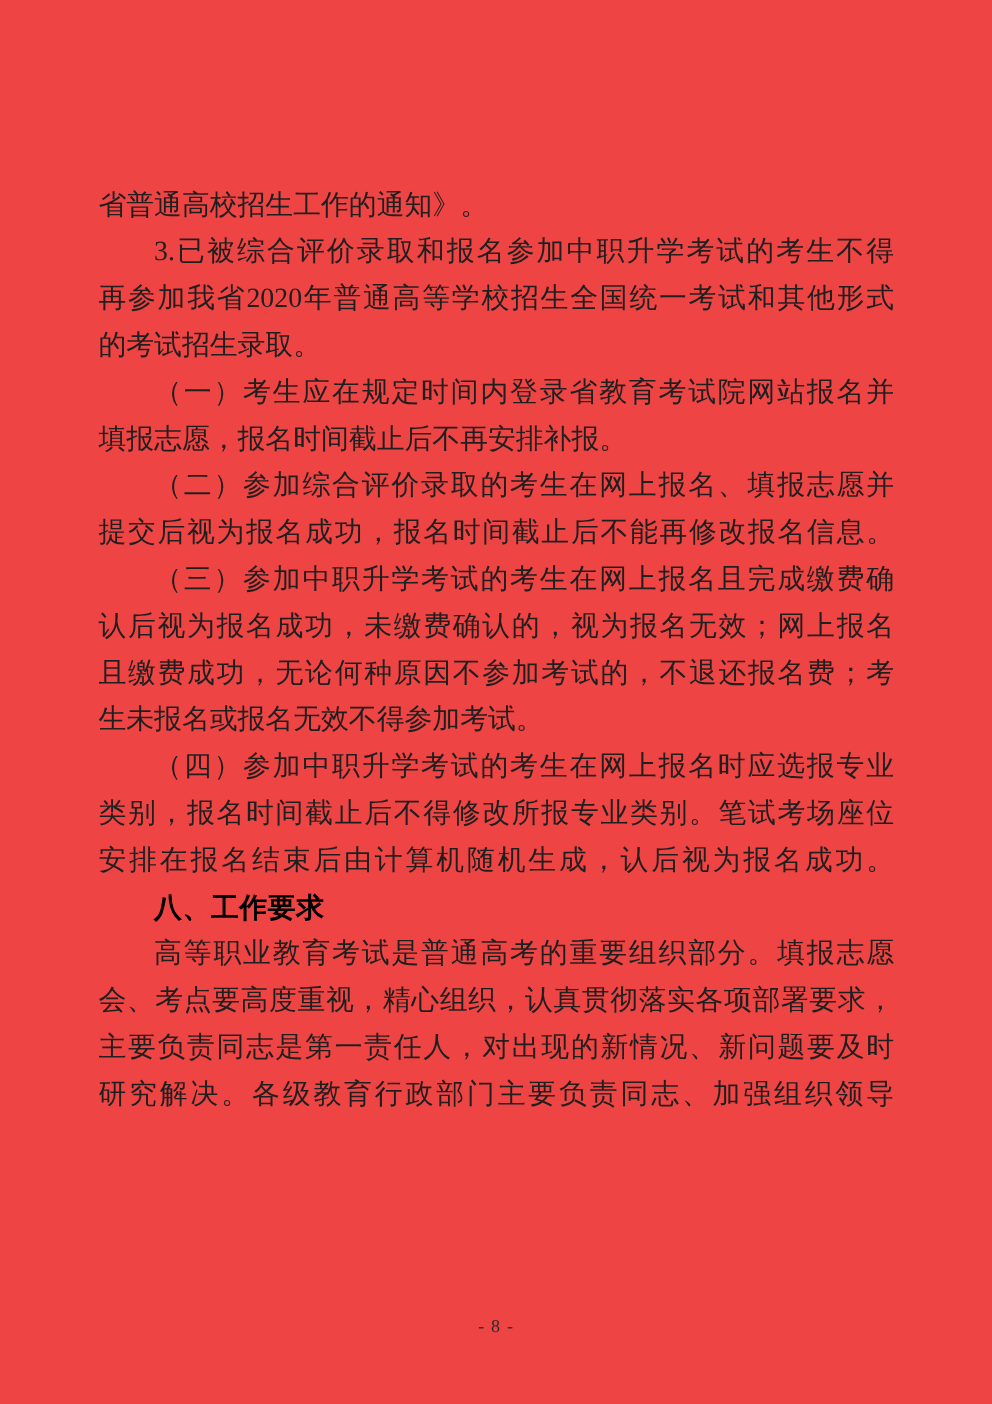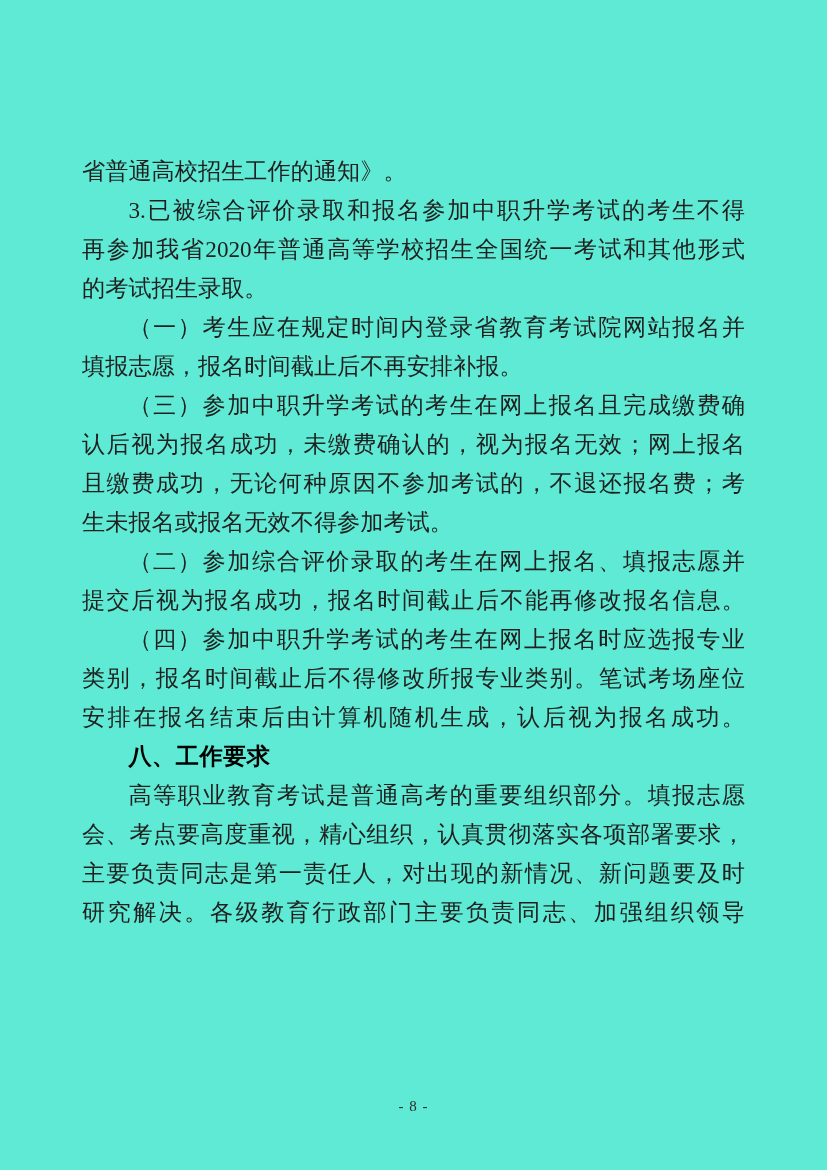--- a/index.html
+++ b/index.html
@@ -1,20 +1,20 @@
 <!DOCTYPE html>
 <html><head>
 <meta charset="utf-8">
 <style>
   html, body { margin: 0; padding: 0; background: #ffffff; }
   .page {
     position: relative;
     width: 827px;
     height: 1170px;
-    background: #5eead4;
+    background: #ef4444;
     overflow: hidden;
     font-family: "Liberation Serif", serif;
   }
   .content {
     position: absolute;
     left: 82px;
     top: 152px;
     width: 663px;
   }
   .block { margin: 0; padding: 0; }
@@ -71,29 +71,29 @@
       <div class="ln">的考试招生录取。</div>
     </div>
 
 
     <div class="block">
       <div class="ln fill ind">（一）考生应在规定时间内登录省教育考试院网站报名并</div>
       <div class="ln">填报志愿，报名时间截止后不再安排补报。</div>
     </div>
 
     <div class="block">
+      <div class="ln fill ind">（二）参加综合评价录取的考生在网上报名、填报志愿并</div>
+      <div class="ln fill">提交后视为报名成功，报名时间截止后不能再修改报名信息。</div>
+    </div>
+
+    <div class="block">
       <div class="ln fill ind">（三）参加中职升学考试的考生在网上报名且完成缴费确</div>
       <div class="ln fill">认后视为报名成功，未缴费确认的，视为报名无效；网上报名</div>
       <div class="ln fill">且缴费成功，无论何种原因不参加考试的，不退还报名费；考</div>
       <div class="ln">生未报名或报名无效不得参加考试。</div>
-    </div>
-
-    <div class="block">
-      <div class="ln fill ind">（二）参加综合评价录取的考生在网上报名、填报志愿并</div>
-      <div class="ln fill">提交后视为报名成功，报名时间截止后不能再修改报名信息。</div>
     </div>
 
     <div class="block">
       <div class="ln fill ind">（四）参加中职升学考试的考生在网上报名时应选报专业</div>
       <div class="ln fill">类别，报名时间截止后不得修改所报专业类别。笔试考场座位</div>
       <div class="ln fill">安排在报名结束后由计算机随机生成，认后视为报名成功。</div>
     </div>
 
     <div class="block">
       <div class="ln hd ind">八、工作要求</div>

